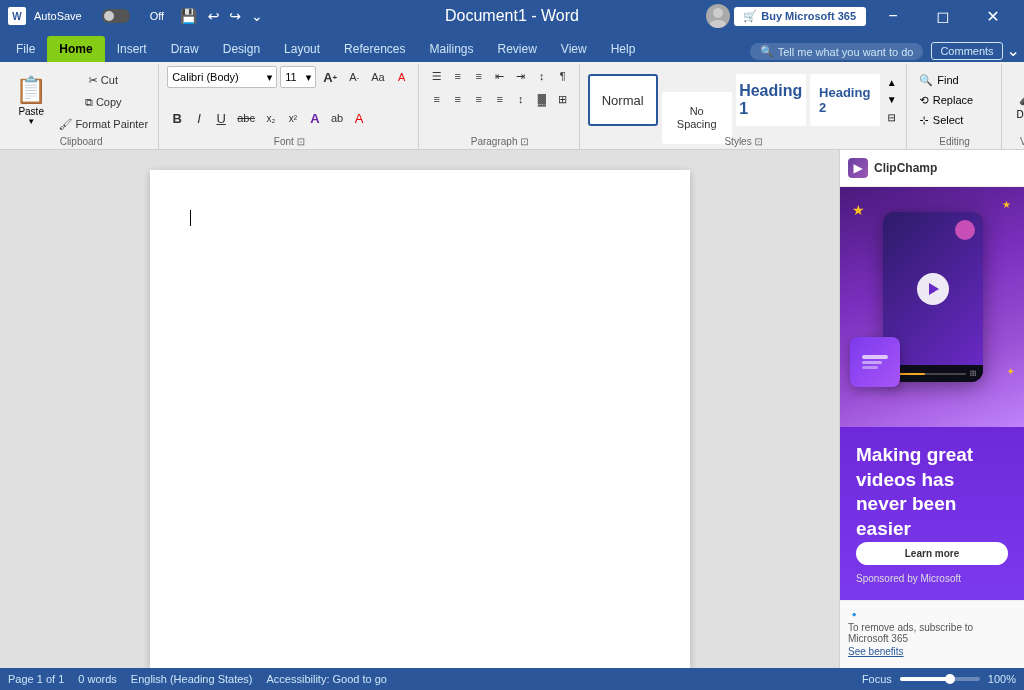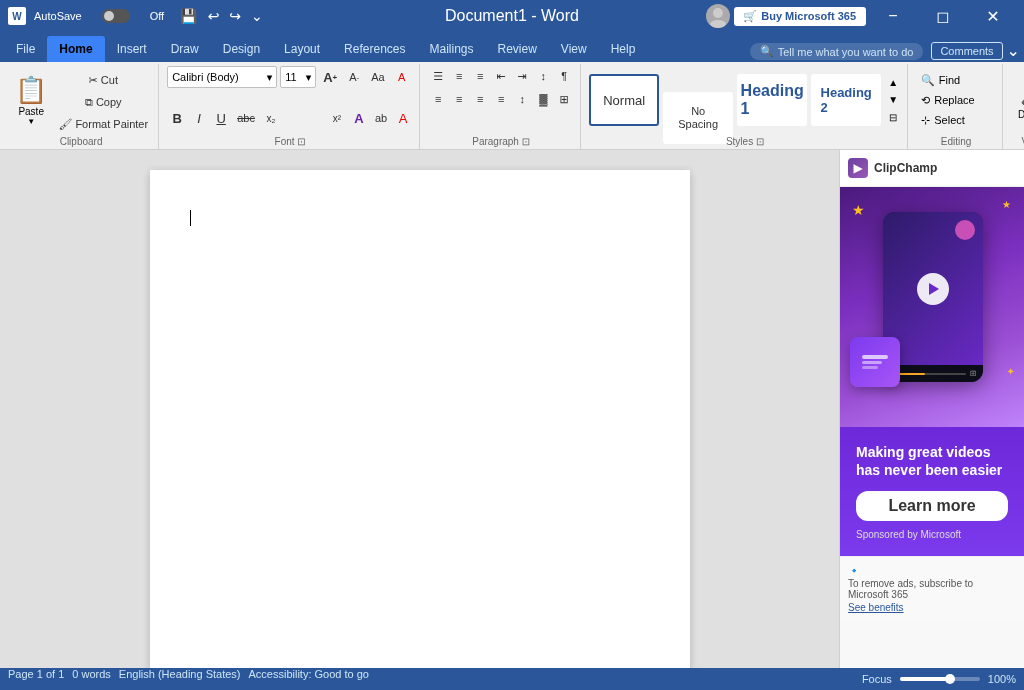--- a/index.html
+++ b/index.html
@@ -39,21 +39,21 @@
       padding: 4px 12px;
       font-size: 12px;
       color: #cce4f6;
       cursor: pointer;
       border-radius: 3px 3px 0 0;
       height: 26px;
       display: flex;
       align-items: center;
     }
     .ribbon-tab.active {
-      background: #3b82f6;
+      background: #84cc16;
       color: #000;
       font-weight: 600;
     }
     #ribbon-search {
       margin-left: auto;
       margin-right: 8px;
       display: flex;
       align-items: center;
       background: rgba(255,255,255,0.15);
       border-radius: 12px;
@@ -306,28 +306,28 @@
       display: flex;
       align-items: center;
       justify-content: center;
       box-shadow: 0 4px 12px rgba(0,0,0,0.3);
     }
     #ad-purple-section {
       background: linear-gradient(180deg, #6d28d9 0%, #7c3aed 100%);
       padding: 16px;
       color: white;
     }
-    #ad-headline { font-size: 14px; font-weight: 700; line-height: 1.3; color: white; margin-bottom: 12px; }
+    #ad-headline { font-size: 19px; font-weight: 700; line-height: 1.3; color: white; }
     #learn-more-btn {
       background: white;
       color: #333;
       border: none;
       border-radius: 12px;
       padding: 6px 14px;
-      font-size: 16px;
+      font-size: 10px;
       font-weight: 600;
       cursor: pointer;
       width: 100%;
     }
     #sponsored-text { font-size: 10px; color: #ddd; margin-top: 8px; }
     #remove-ads-bar {
       padding: 8px;
       font-size: 10px;
       color: #555;
       border-top: 1px solid #eee;
@@ -336,24 +336,25 @@
       flex-direction: column;
       gap: 2px;
     }
     #remove-ads-bar .see-benefits { color: #2b579a; cursor: pointer; text-decoration: underline; }
 
     
     #status-bar {
       height: 22px;
       background: #2b579a;
       display: flex;
+      align-items: center;
       padding: 0 8px;
       color: #cce4f6;
       font-size: 11px;
-      gap: 8px;
+      gap: 14px;
     }
     #status-right {
       margin-left: auto;
       display: flex;
       align-items: center;
       gap: 8px;
     }
     .zoom-slider { width: 80px; height: 4px; background: rgba(255,255,255,0.3); border-radius: 2px; position: relative; }
     .zoom-slider-fill { height: 100%; width: 60%; background: white; border-radius: 2px; }
     .zoom-slider-thumb { width: 10px; height: 10px; background: white; border-radius: 50%; position: absolute; top: -3px; left: 57%; }
@@ -459,21 +460,21 @@
         <button class="ribbon-btn-small" style="font-size:11px;">A<sup style="font-size:8px;">-</sup></button>
         <button class="ribbon-btn-small">Aa</button>
         <button class="ribbon-btn-small" style="color:#e00;">A</button>
       </div>
       <div class="font-format-row">
         <button class="ribbon-btn-small b-text" style="font-size:13px;">B</button>
         <button class="ribbon-btn-small i-text" style="font-size:13px;">I</button>
         <button class="ribbon-btn-small u-text" style="font-size:13px;">U</button>
         <button class="ribbon-btn-small" style="font-size:11px;text-decoration:line-through;">abc</button>
         <button class="ribbon-btn-small" style="font-size:10px;">x₂</button>
-        <button class="ribbon-btn-small" style="font-size:10px;margin-left:44px;">x²</button>
+        <button class="ribbon-btn-small" style="font-size:10px;">x²</button>
         <button class="ribbon-btn-small" style="color:#6b21a8;font-weight:bold;font-size:13px;">A</button>
         <button class="ribbon-btn-small" style="font-size:11px;">ab</button>
         <button class="ribbon-btn-small" style="color:#e00;font-size:13px;">A</button>
       </div>
     </div>
     <div class="ribbon-group-label">Font <span style="cursor:pointer;">⊡</span></div>
   </div>
 
   <div class="ribbon-group">
     <div class="ribbon-group-content" style="flex-direction:column;align-items:flex-start;gap:3px;">

